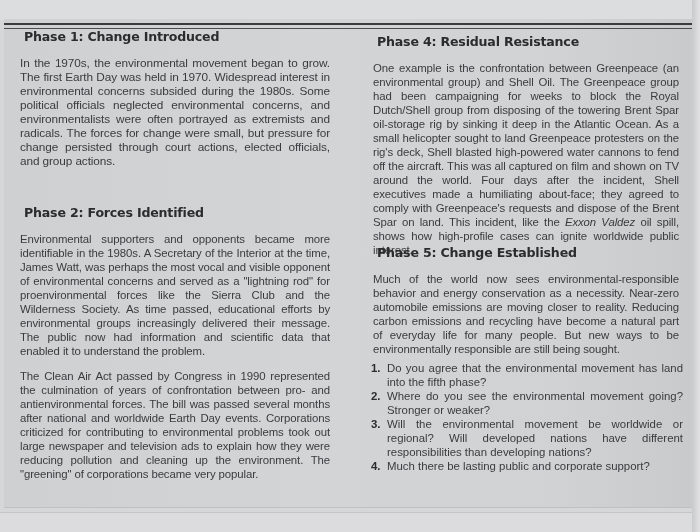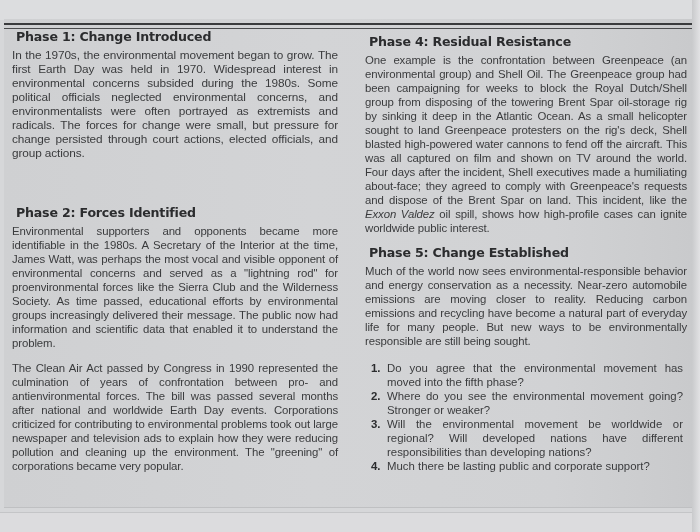--- a/index.html
+++ b/index.html
@@ -52,29 +52,29 @@
     .col-right {
       left: 357px;
       width: 330px;
     }
     .section {
       position: absolute;
       left: 0;
       width: 100%;
     }
     h2 {
-      margin: 0 0 2px 8px;
+      margin: 0 0 2px 16px;
       font-family: "DejaVu Sans", sans-serif;
       font-weight: bold;
       font-size: 12.6px;
       color: #2b2c2e;
       letter-spacing: -0.2px;
     }
     p {
-      margin: 4px;
+      margin: 12px;
       font-family: "Liberation Sans", sans-serif;
       font-size: 11.4px;
       line-height: 14px;
       color: #3a3b3d;
       text-align: justify;
       text-align-last: left;
       letter-spacing: -0.1px;
     }
     .left-p {
       font-size: 11.8px;
@@ -151,21 +151,21 @@
       <p><span>One example is the confrontation between Greenpeace (an environmental group) and Shell Oil. The Greenpeace group had been campaigning for weeks to block the Royal Dutch/Shell group from disposing of the towering Brent Spar oil-storage rig by sinking it deep in the Atlantic Ocean. As a small helicopter sought to land Greenpeace protesters on the rig's deck, Shell blasted high-powered water cannons to fend off the aircraft. This was all captured on film and shown on TV around the world. Four days after the incident, Shell executives made a humiliating about-face; they agreed to comply with Greenpeace's requests and dispose of the Brent Spar on land. This incident, like the </span><em>Exxon Valdez</em><span> oil spill, shows how high-profile cases can ignite worldwide public interest.</span></p>
     </div>
 
     <div class="section" style="top:226px;">
       <h2>Phase 5: Change Established</h2>
       <p>Much of the world now sees environmental-responsible behavior and energy conservation as a necessity. Near-zero automobile emissions are moving closer to reality. Reducing carbon emissions and recycling have become a natural part of everyday life for many people. But new ways to be environmentally responsible are still being sought.</p>
     </div>
 
     <div class="section" style="top:342px;">
       <ol>
-        <li><span class="num">1.</span><span>Do you agree that the environmental movement has moved into the fifth phase?</span></li>
+        <li><span class="num">1.</span><span>Do you agree that the environmental movement has land into the fifth phase?</span></li>
         <li><span class="num">2.</span><span>Where do you see the environmental movement going? Stronger or weaker?</span></li>
         <li><span class="num">3.</span><span>Will the environmental movement be worldwide or regional? Will developed nations have different responsibilities than developing nations?</span></li>
         <li><span class="num">4.</span><span>Much there be lasting public and corporate support?</span></li>
       </ol>
     </div>
   </div>
 </div>
 
 <div class="bottom-strip"></div>
 <div class="right-edge"></div>

